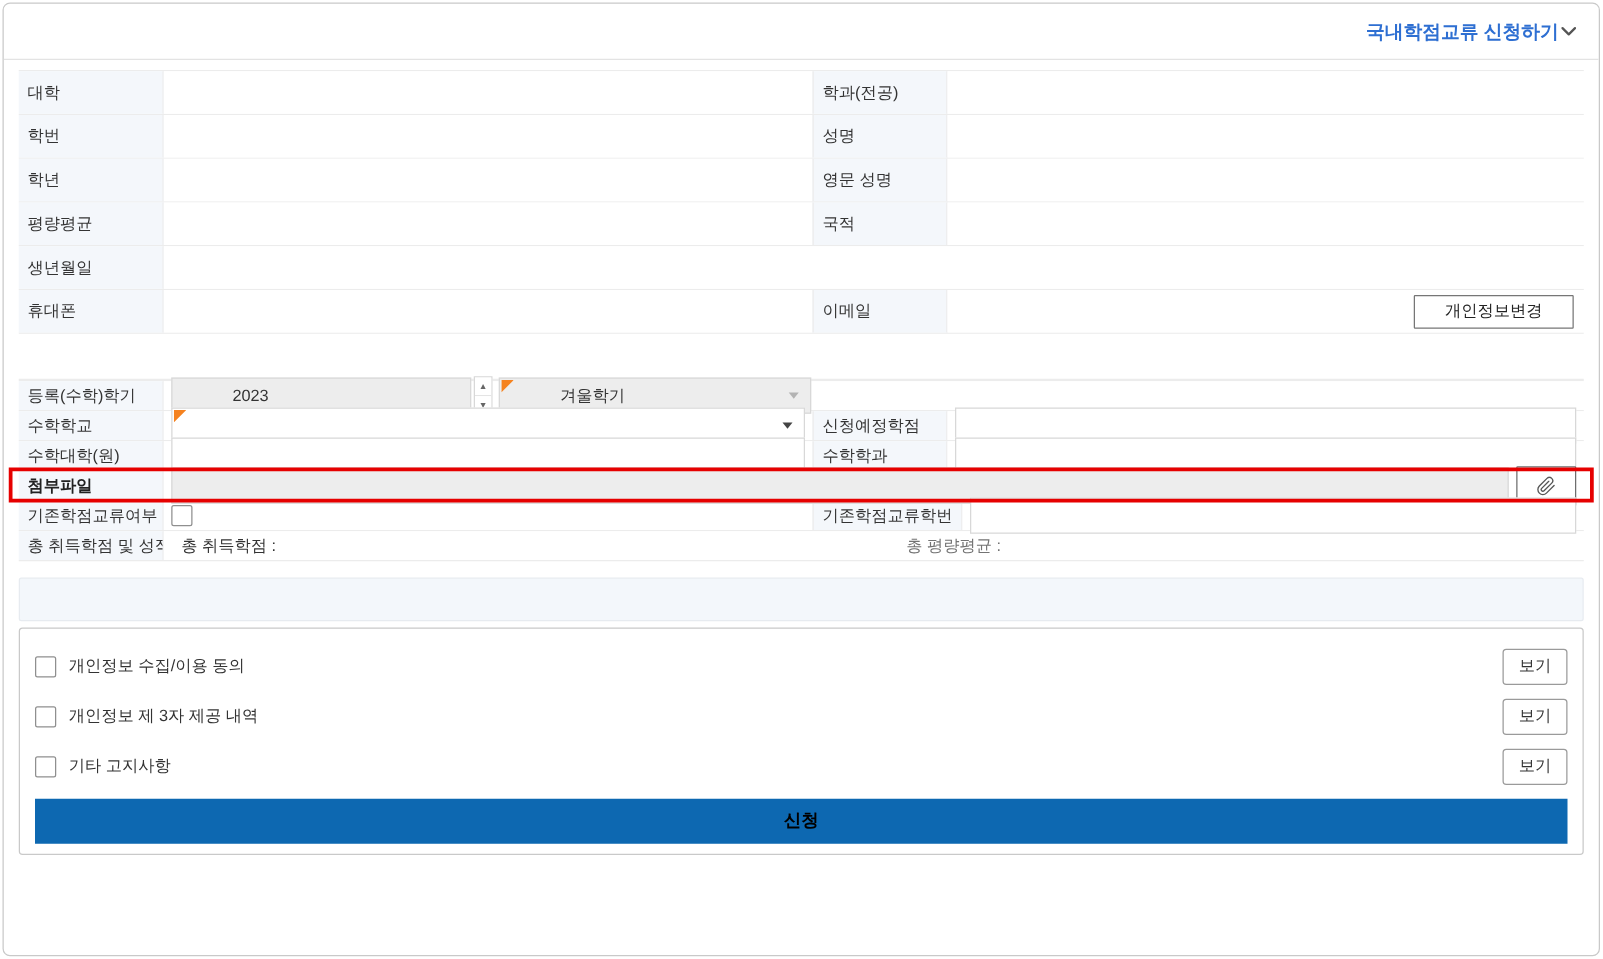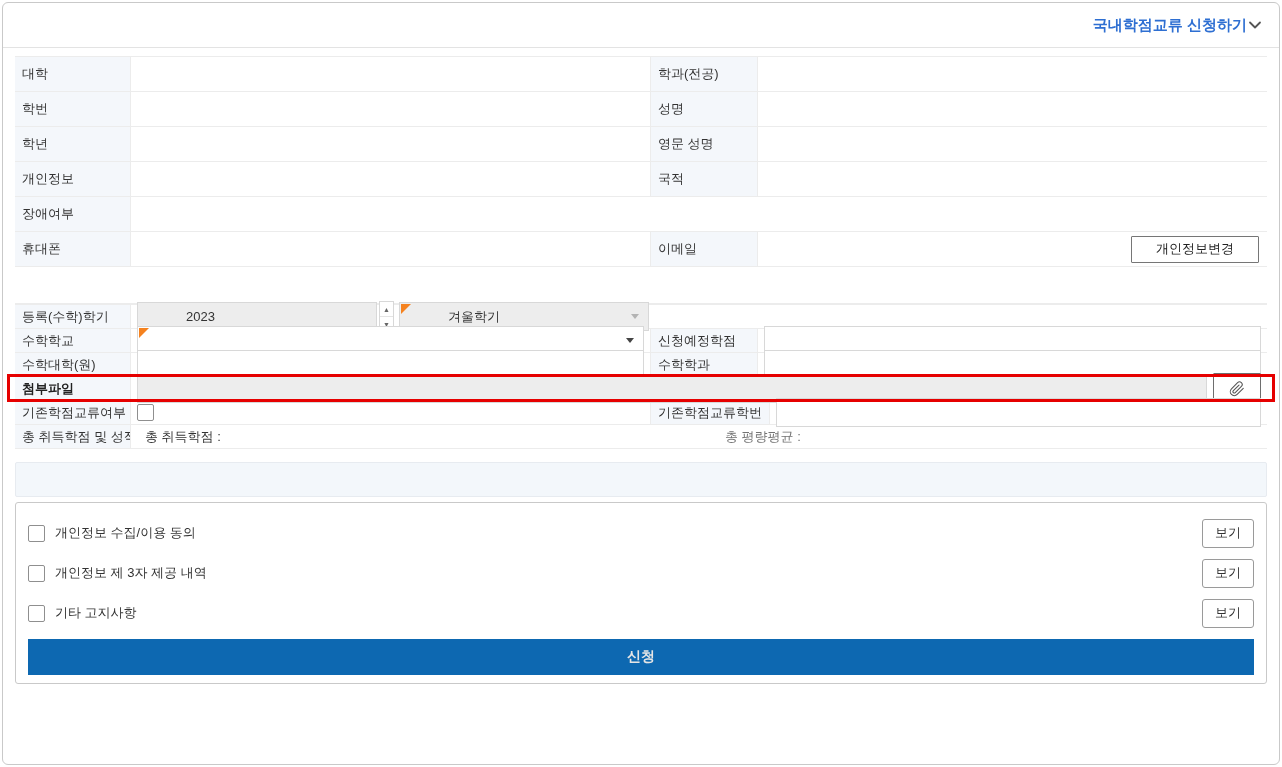--- a/index.html
+++ b/index.html
@@ -60,21 +60,21 @@
   .totals-gpa{font-size:13px;color:#737373;}
 
   
   .spacer{height:13px;border-top:0;}
   .band{height:35px;background:#f3f7fb;border:1px solid #e7ebf0;border-radius:2px;}
   .agree-box{margin-top:5px;border:1px solid #c9c9c9;border-radius:3px;padding:10px 12px 8px 12px;}
   .agree-row{height:40px;display:flex;align-items:center;}
   .agree-row .chk{margin-right:10px;}
   .agree-label{font-size:13px;color:#333;flex:1;}
   .btn-view{width:52px;height:29px;border:1px solid #9a9a9a;border-radius:3px;background:#fff;font-size:13px;color:#333;cursor:pointer;}
-  .btn-submit{width:100%;height:36px;margin-top:6px;border:none;background:var(--submit-blue);color:#e5e5e5;font-size:14px;font-weight:bold;cursor:pointer;}
+  .btn-submit{width:100%;height:36px;margin-top:6px;border:none;background:var(--submit-blue);color:#000000;font-size:14px;font-weight:bold;cursor:pointer;}
 </style>
 </head>
 <body>
 
 <div class="page">
 
   <div class="hdr">
     <span class="hdr-title">국내학점교류 신청하기</span>
     <svg class="hdr-chevron" viewBox="0 0 16 16">
       <polyline points="3,5.5 8,10.5 13,5.5" fill="none" stroke="currentColor" stroke-width="1.8" stroke-linecap="round" stroke-linejoin="round"></polyline>
@@ -96,27 +96,27 @@
         <div class="lbl2">성명</div>
         <div class="val2"></div>
       </div>
       <div class="row">
         <div class="lbl">학년</div>
         <div class="val1"></div>
         <div class="lbl2">영문 성명</div>
         <div class="val2"></div>
       </div>
       <div class="row">
-        <div class="lbl">개인정보</div>
+        <div class="lbl">평량평균</div>
         <div class="val1"></div>
         <div class="lbl2">국적</div>
         <div class="val2"></div>
       </div>
       <div class="row">
-        <div class="lbl">장애여부</div>
+        <div class="lbl">생년월일</div>
         <div class="valfull"></div>
       </div>
       <div class="row">
         <div class="lbl">휴대폰</div>
         <div class="val1"></div>
         <div class="lbl2">이메일</div>
         <div class="val2">
           <button class="btn-plain" style="margin-left:auto;margin-right:2px;">개인정보변경</button>
         </div>
       </div>

